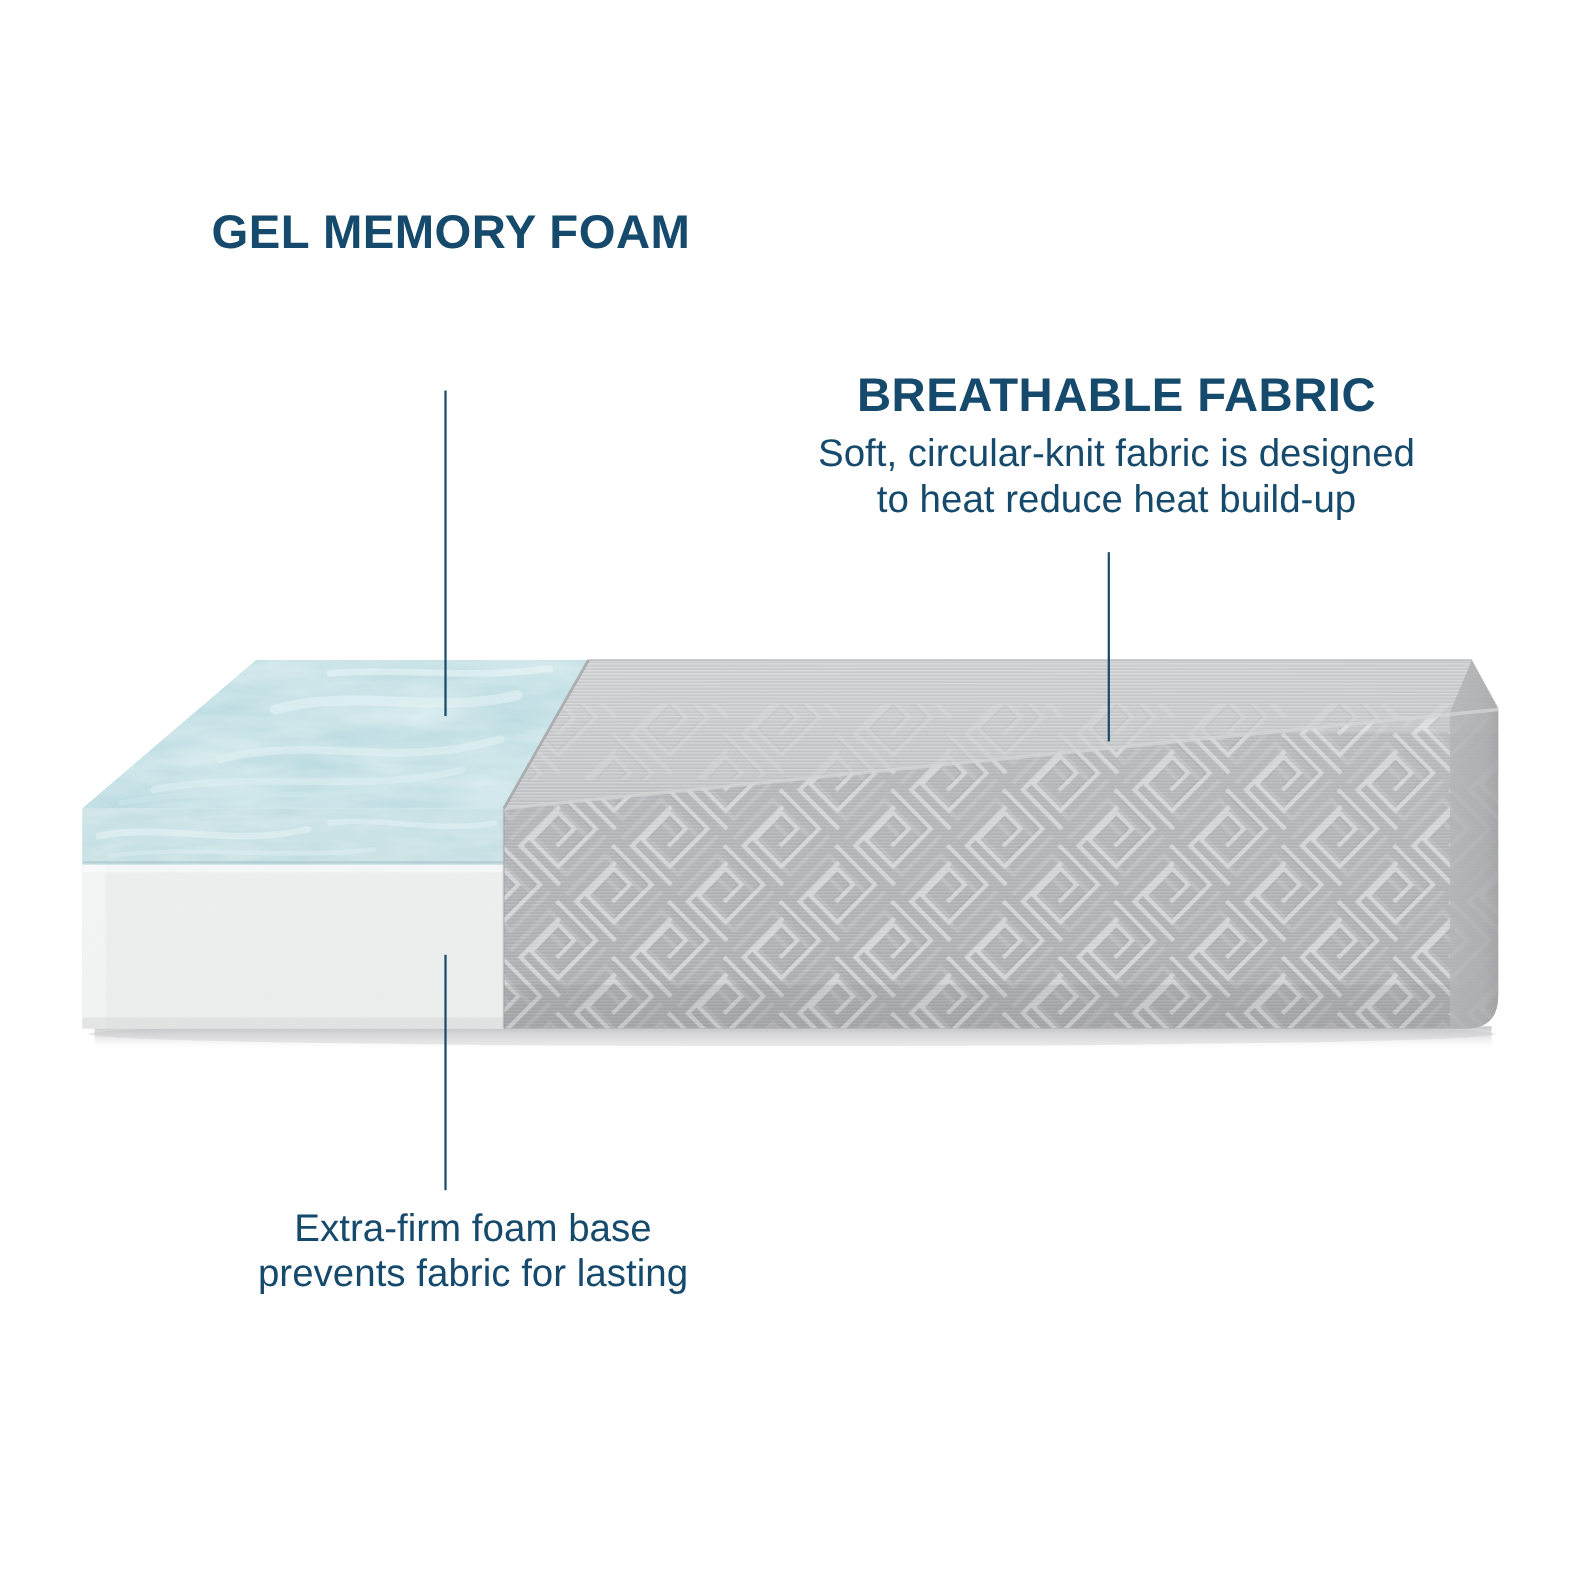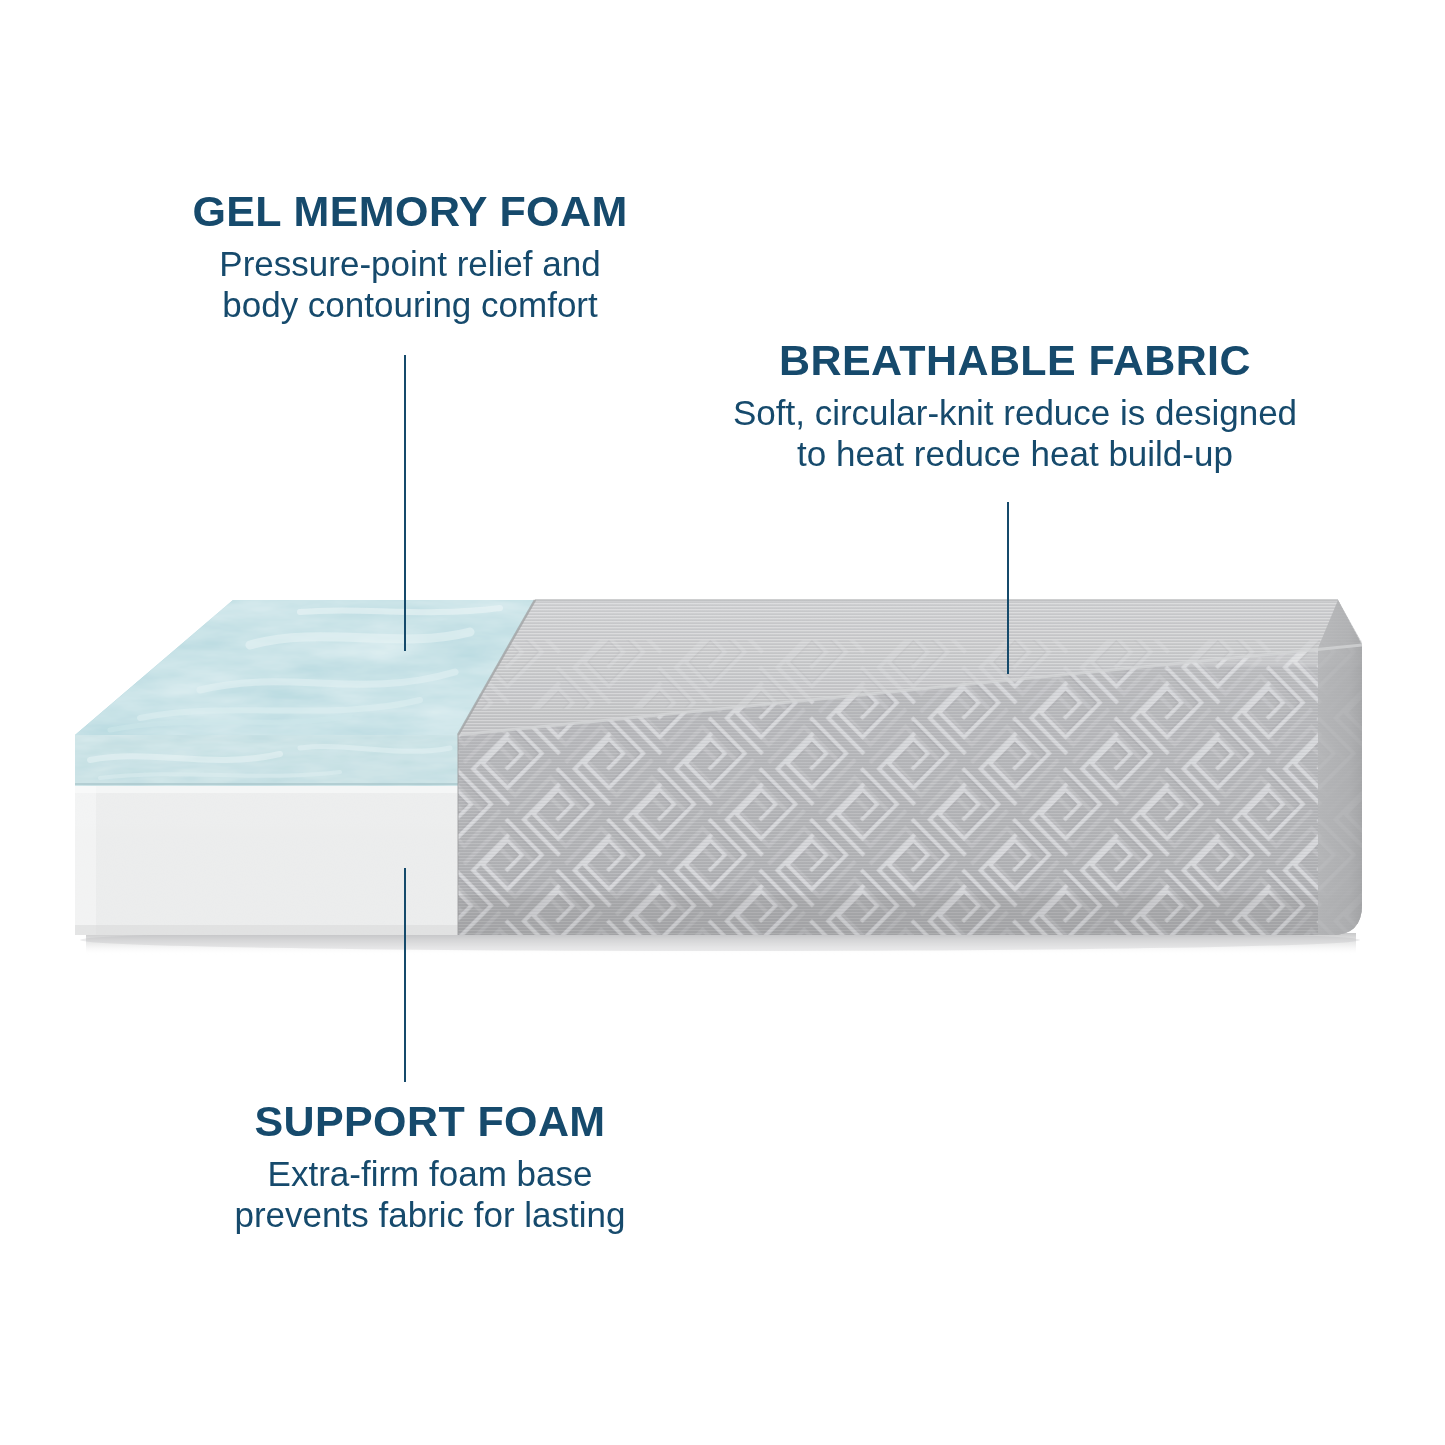--- a/index.html
+++ b/index.html
@@ -254,35 +254,30 @@
       </g>
     </svg>
   </div>
 
   <div class="leader" id="leader-gel"></div>
   <div class="leader" id="leader-fabric"></div>
   <div class="leader" id="leader-support"></div>
 
   <div class="callout" id="callout-gel">
     <p class="c-title">GEL MEMORY FOAM</p>
-    <div class="c-body">
-      <div>Pressure-point relief and</div>
-      <div>body contouring comfort</div>
-    </div>
   </div>
 
   <div class="callout" id="callout-fabric">
     <p class="c-title">BREATHABLE FABRIC</p>
     <div class="c-body">
-      <div>Soft, circular-knit reduce is designed</div>
+      <div>Soft, circular-knit fabric is designed</div>
       <div>to heat reduce heat build-up</div>
     </div>
   </div>
 
   <div class="callout" id="callout-support">
-    <p class="c-title">SUPPORT FOAM</p>
     <div class="c-body">
       <div>Extra-firm foam base</div>
       <div>prevents fabric for lasting</div>
     </div>
   </div>
 
 </div>
 
 </body></html>

